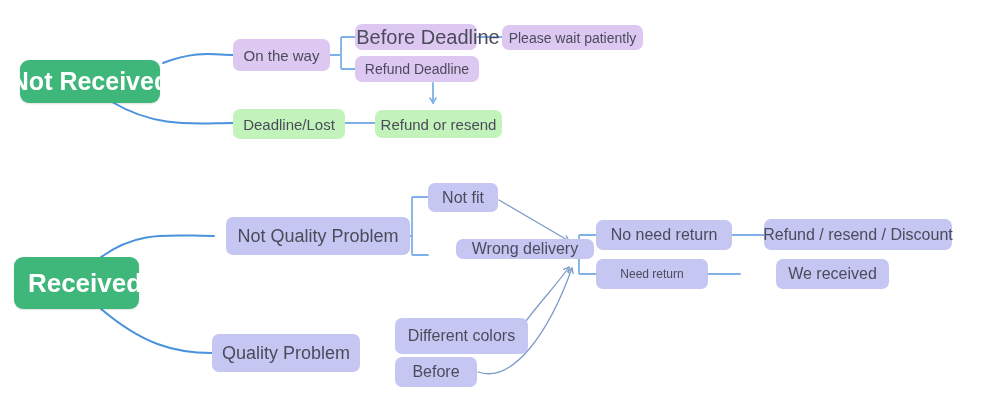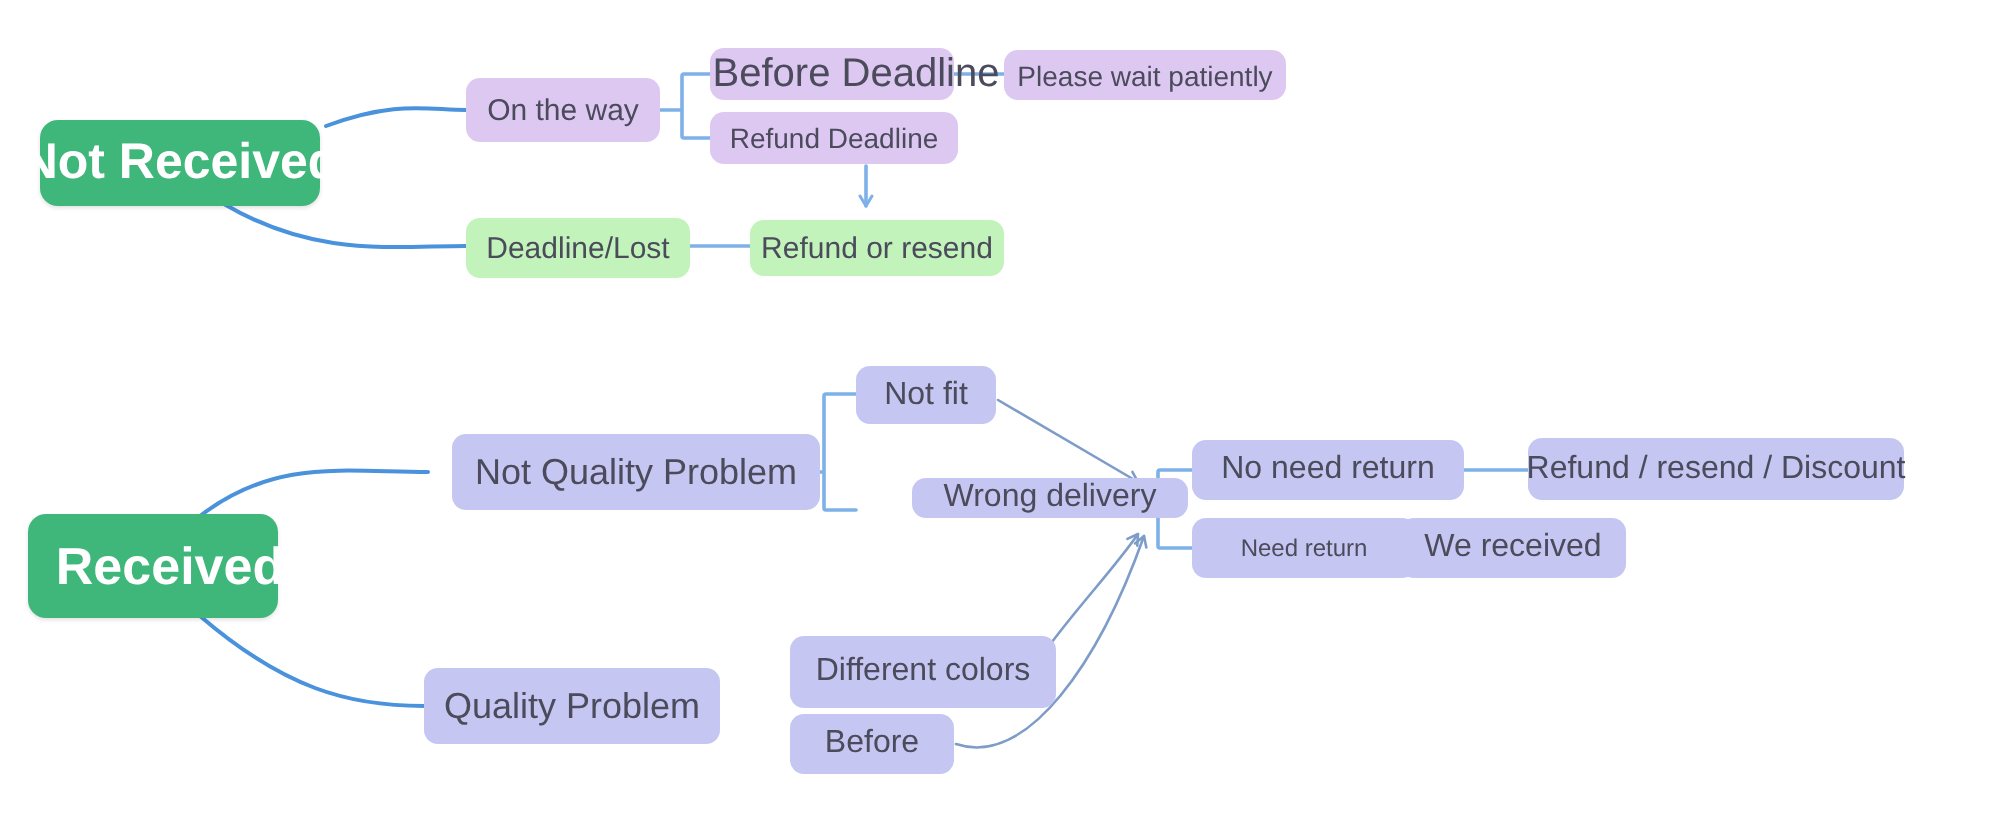--- a/index.html
+++ b/index.html
@@ -70,21 +70,21 @@
   .n-received{left:14px;top:257px;width:125px;height:52px;font-size:26px;padding-left:17px;}
   .n-not-quality{left:226px;top:217px;width:184px;height:38px;font-size:18px;}
   .n-quality{left:212px;top:334px;width:148px;height:38px;font-size:18px;}
   .n-not-fit{left:428px;top:183px;width:70px;height:29px;font-size:16px;}
   .n-wrong-delivery{left:428px;top:239px;width:138px;height:20px;font-size:16px;margin-left:28px;}
   .n-different-colors{left:395px;top:318px;width:133px;height:36px;font-size:16px;}
   .n-damage{left:395px;top:357px;width:82px;height:30px;font-size:16px;}
   .n-no-need-return{left:596px;top:220px;width:136px;height:30px;font-size:16px;}
   .n-need-return{left:596px;top:259px;width:112px;height:30px;font-size:12px;}
   .n-refund-discount{left:764px;top:219px;width:188px;height:31px;font-size:16px;}
-  .n-we-received{left:700px;top:259px;width:113px;height:30px;font-size:16px;}
+  .n-we-received{left:776px;top:259px;width:113px;height:30px;font-size:16px;}
 </style>
 </head>
 <body>
 
 <div class="canvas">
 
   <svg class="wires" viewBox="0 0 1000 418" xmlns="http://www.w3.org/2000/svg">
     <defs>
       <marker id="arrowBlue" markerWidth="10" markerHeight="10" refX="6" refY="4" orient="auto" markerUnits="userSpaceOnUse">
         <path d="M1,1 L6,4 L1,7" fill="none" stroke="var(--line-blue)" stroke-width="1.5" stroke-linecap="round" stroke-linejoin="round"></path>

